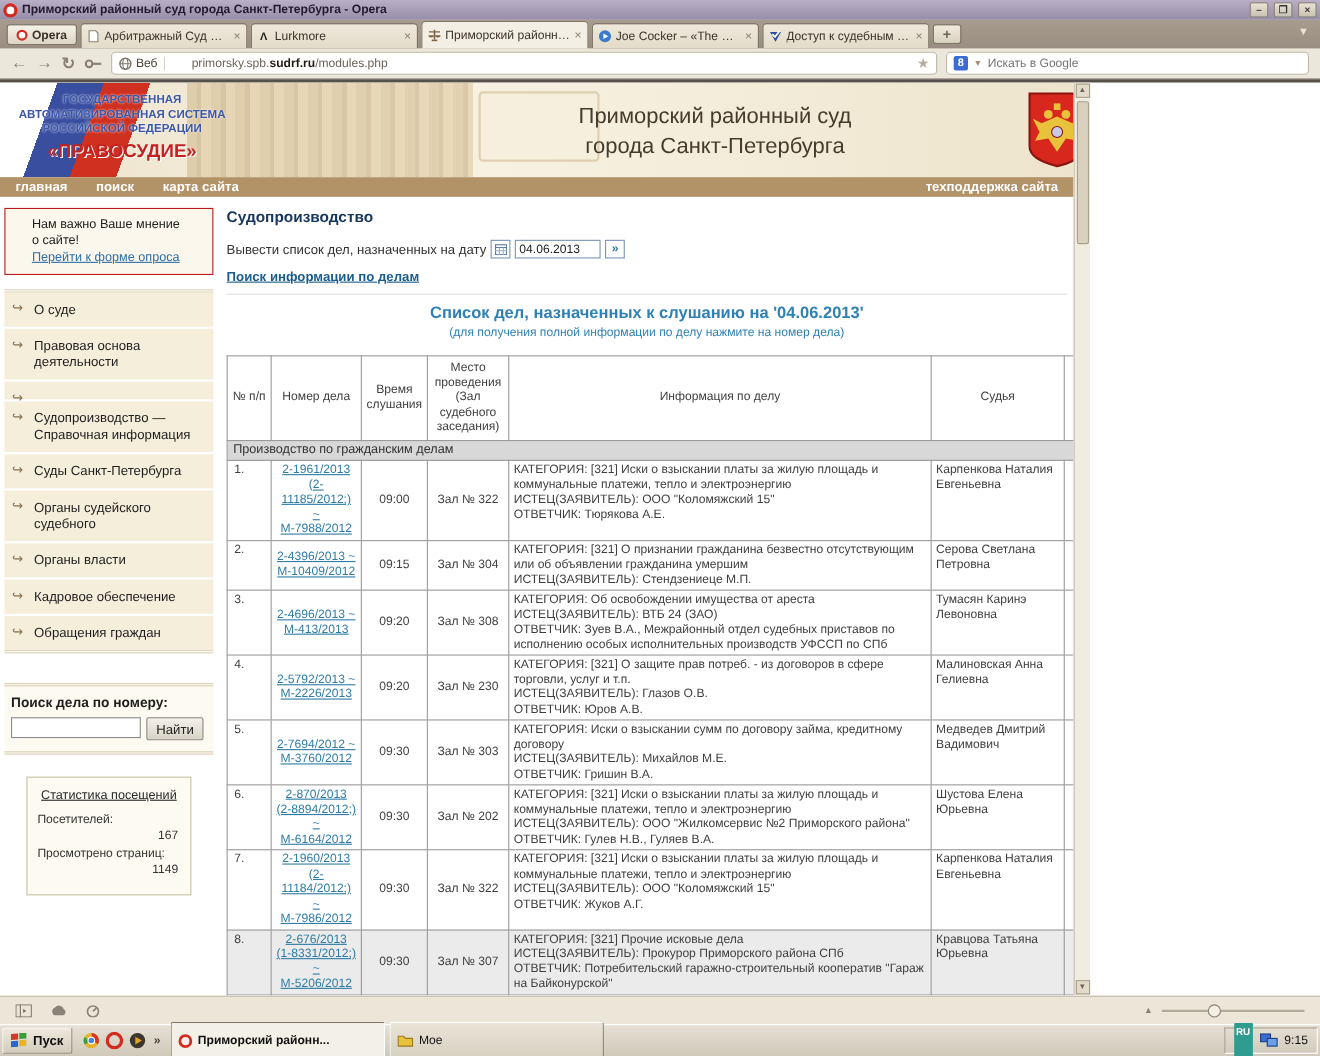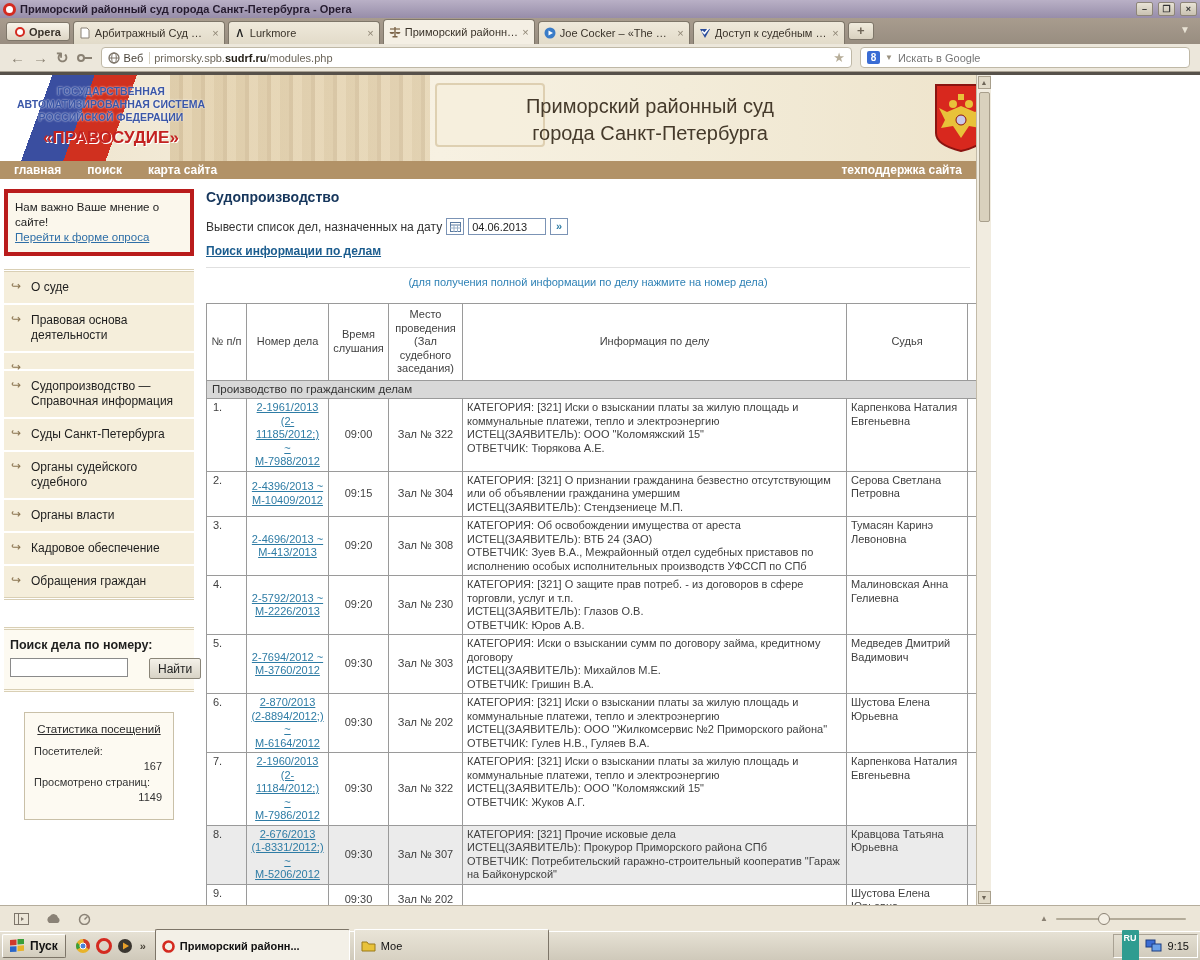--- a/index.html
+++ b/index.html
@@ -21,21 +21,21 @@
   .tab.active { background:#f4efe4; height:25px; }
   .tab .tlabel { flex:1; white-space:nowrap; overflow:hidden; text-overflow:ellipsis; }
   .tab .tclose { color:#8d8473; font-size:11px; flex:none; }
   .ticon { width:12px; height:12px; flex:none; display:flex; align-items:center; justify-content:center; font-size:10px; }
   .newtab-btn { height:18px; width:26px; margin-bottom:4px; background:linear-gradient(#f0ebdd,#d9d1bf); border:1px solid #7e7669; border-radius:3px; color:#6e6557; font-size:13px; font-weight:bold; text-align:center; line-height:16px; }
   .tab-chevron { position:absolute; right:10px; top:6px; color:#e8e2d4; font-size:10px; }
 
   
   .addressbar { height:28px; background:#ece7db; border-bottom:1px solid #aaa294; display:flex; align-items:center; gap:8px; padding:0 10px; flex:none; }
   .navglyph { color:#8a8173; font-size:15px; font-weight:bold; }
-  .urlbox { flex:1; height:21px; background:#fff; border:1px solid #bfb8a6; border-radius:4px; display:flex; align-items:center; padding:0 6px; gap:4px; }
+  .urlbox { flex:1; height:21px; background:#fff; border:1px solid #bfb8a6; border-radius:4px; display:flex; align-items:center; padding:0 6px; gap:24px; }
   .web-badge { display:flex; align-items:center; gap:4px; border-right:1px solid #d7d2c2; padding-right:6px; color:#4a443a; font-size:11px; }
   .urltext { flex:1; font-size:11px; color:#6b6458; white-space:nowrap; overflow:hidden; }
   .urltext b { color:#211c14; }
   .star { color:#b7ae9a; font-size:13px; }
   .searchbox { width:330px; height:21px; background:#fff; border:1px solid #bfb8a6; border-radius:4px; display:flex; align-items:center; gap:5px; padding:0 6px; }
   .g8 { width:13px; height:13px; background:#3a6cd4; border-radius:2px; color:#fff; font-size:10px; font-weight:bold; text-align:center; line-height:13px; flex:none; }
   .searchbox input { border:none; outline:none; flex:1; font-size:11px; font-family:"Liberation Sans",sans-serif; color:#555; background:transparent; }
   .sel-arrow { color:#9a917f; font-size:8px; }
 
   
@@ -61,29 +61,29 @@
   
   .navbar { height:18px; flex:none; background:#b29267; display:flex; align-items:center; padding:0 14px; gap:26px; }
   .navbar span { color:#fff; font-weight:bold; font-size:12px; }
   .nav-right { margin-left:auto; }
 
   
   .pagebody { flex:1; display:flex; gap:12px; padding:10px 6px 0 4px; background:#fff; overflow:hidden; }
 
   
   .sidebar { width:190px; flex:none; }
-  .opinion-box { background:#fbf7ec; border:4px solid #b91c1c; padding:7px 7px; font-size:11.5px; color:#222; line-height:15px; }
+  .opinion-box { background:#fbf7ec; border:1px solid #b91c1c; padding:7px 24px; font-size:11.5px; color:#222; line-height:15px; }
   .opinion-box a { color:#2f6fa7; }
   .menu { margin-top:13px; border-top:3px double #d9cfb4; border-bottom:3px double #d9cfb4; }
   .menu-item { background:#f5eedb; border-bottom:2px solid #fff; padding:8px 6px 8px 27px; position:relative; font-size:12px; color:#1e1e1e; line-height:15px; cursor:pointer; }
   .menu-item:last-child { border-bottom:none; }
   .menu-item .arr { position:absolute; left:7px; top:7px; color:#8a7450; font-size:12px; }
   .case-search { margin-top:27px; border-top:3px double #d9cfb4; border-bottom:3px double #d9cfb4; background:#fdfaf1; padding:8px 6px 10px; }
   .case-search .lbl { font-weight:bold; font-size:12.5px; color:#1e1e1e; margin-bottom:6px; }
-  .case-search .row { display:flex; gap:21px; }
+  .case-search .row { display:flex; gap:5px; }
   .case-search input { width:118px; height:19px; border:1px solid #8a8a8a; font-size:11px; padding:0 3px; font-family:"Liberation Sans",sans-serif; }
   .find-btn { height:21px; padding:0 8px; font-size:12px; background:linear-gradient(#f4f1e9,#d8d3c6); border:1px solid #8a8578; border-radius:2px; color:#222; }
   .stats-box { margin:20px auto 0; width:150px; border:1px solid #c9c0a8; background:#fdfaf2; padding:10px 9px 12px; font-size:11px; color:#333; }
   .stats-box .st { text-align:center; text-decoration:underline; margin-bottom:10px; font-size:11.5px; color:#2b2b2b; }
   .stats-box .sl { margin-top:4px; }
   .stats-box .sv { text-align:right; margin:3px 2px 4px 0; }
 
   
   .main { flex:1; min-width:0; }
   .sec-title { color:#16365c; font-size:14px; font-weight:bold; margin:0 0 13px; }
@@ -322,20 +322,21 @@
                   <line x1="4" y1="4" x2="4" y2="11" stroke="#9ab0c8"></line>
                   <line x1="7.5" y1="4" x2="7.5" y2="11" stroke="#9ab0c8"></line>
                   <line x1="0" y1="7" x2="11" y2="7" stroke="#9ab0c8"></line>
                 </svg>
             </span>
             <input class="date-input" value="04.06.2013" style="">
             <span class="go-btn">»</span>
           </div>
           <a href="#" class="search-link">Поиск информации по делам</a>
           <hr class="mrule">
+          <div class="list-title">Список дел, назначенных к слушанию на '04.06.2013'</div>
           <div class="list-subtitle">(для получения полной информации по делу нажмите на номер дела)</div>
           <table class="cases">
             <colgroup>
               <col style="width:40px">
                 <col style="width:82px">
                 <col style="width:60px">
                 <col style="width:74px">
               <col style="width:384px">
                 <col style="width:121px">
                 <col style="width:140px">

